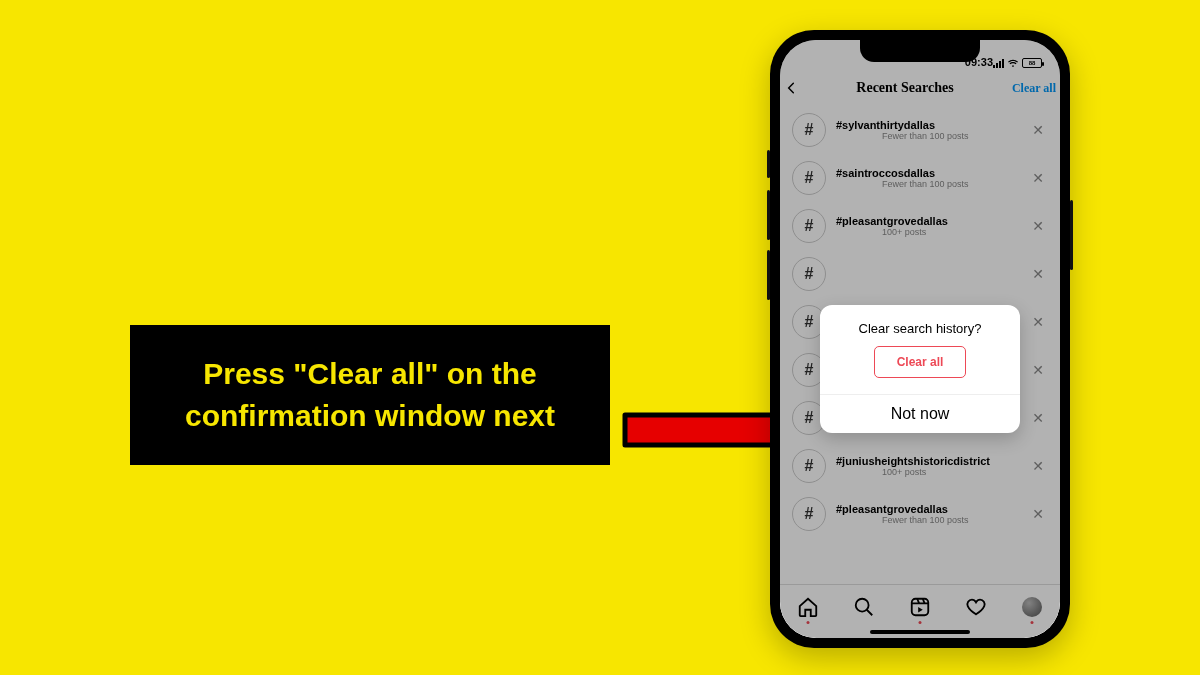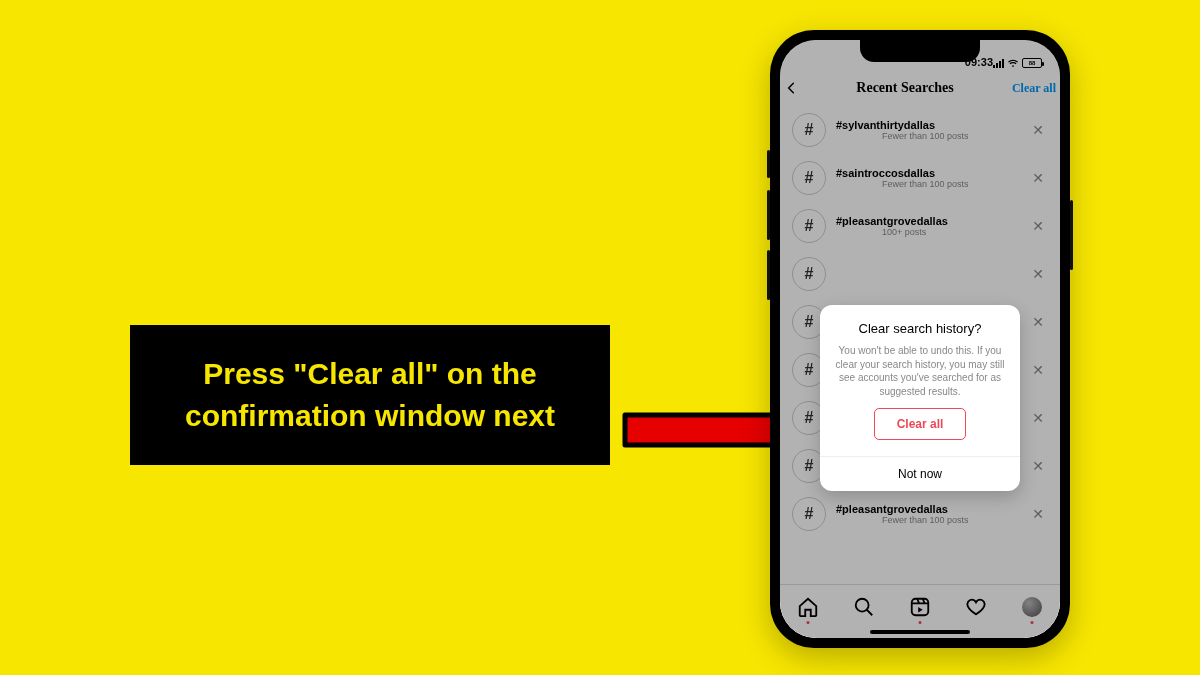--- a/index.html
+++ b/index.html
@@ -166,21 +166,21 @@
     border-radius: 12px;
     z-index: 30;
     box-shadow: 0 6px 18px rgba(0,0,0,0.2);
     overflow:hidden;
   }
   .modal-body { padding: 16px 14px 12px; text-align:center; }
   .modal-title { font-size: 13px; font-weight:400; color:#000; margin-bottom:8px;}
   .modal-msg { font-size:10px; color:#888; line-height:1.35; }
   .modal-btn-frame { margin:10px auto 4px; width:92px; border:1.5px solid #ed4956; border-radius:5px; padding:8px 0;}
   .modal-btn-primary { color:#ed4956; font-weight:700; font-size:12px;}
-  .modal-btn-secondary { border-top:1px solid #eee; padding:10px 0; font-size:12px; color:#000; font-weight:500; text-align:center;}
+  .modal-btn-secondary { border-top:1px solid #eee; padding:10px 0; font-size:16px; color:#000; font-weight:500; text-align:center;}
 
 </style>
 </head>
 <body>
 
 <div class="caption">Press "Clear all" on the confirmation window next</div>
 
 <svg class="arrow" viewBox="0 0 260 120">
   <defs></defs>
   <path d="M10 45 L160 45 L160 15 L250 60 L160 105 L160 75 L10 75 Z" fill="#e60000" stroke="#000" stroke-width="5" stroke-linejoin="round"></path>
@@ -330,21 +330,20 @@
         <span class="dot"></span>
       </div>
       <div class="home-ind"></div>
     </div>
 
     <div class="dimmer"></div>
 
     <div class="modal">
       <div class="modal-body">
         <div class="modal-title">Clear search history?</div>
-        <div class="modal-msg">You won't be able to undo this. If you clear your search history, you may still see accounts you've searched for as suggested results.</div>
         <div class="modal-btn-frame">
           <div class="modal-btn-primary">Clear all</div>
         </div>
       </div>
       <div class="modal-btn-secondary">Not now</div>
     </div>
 
   </div>
 </div>
 

